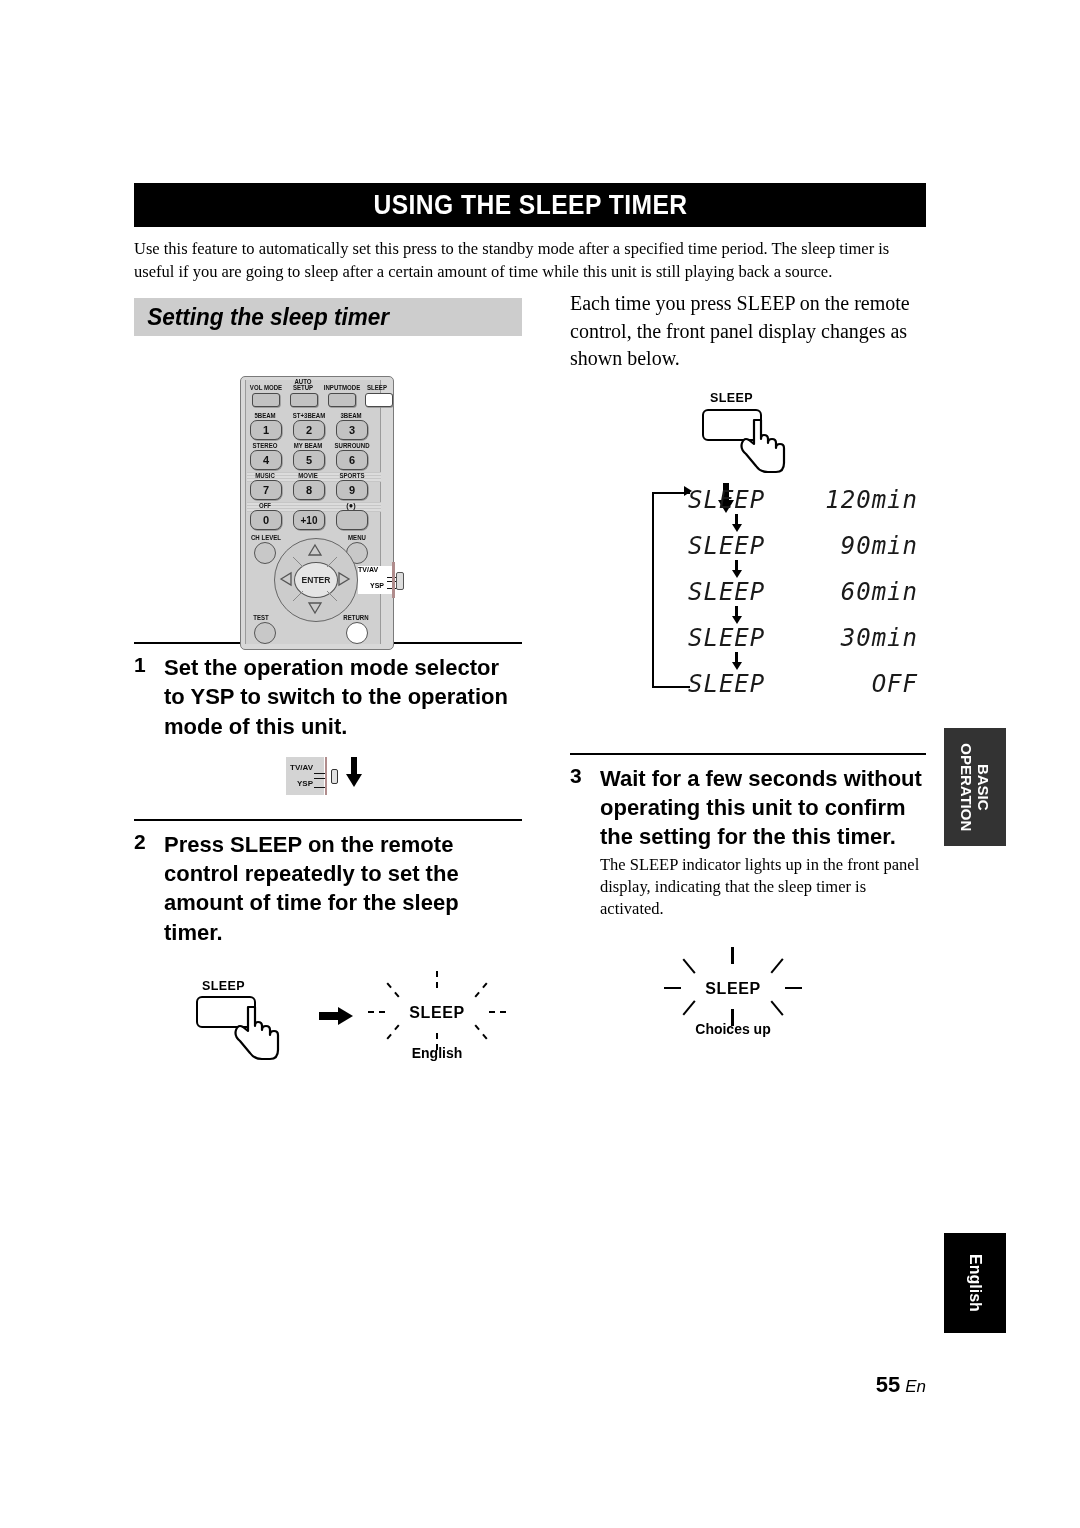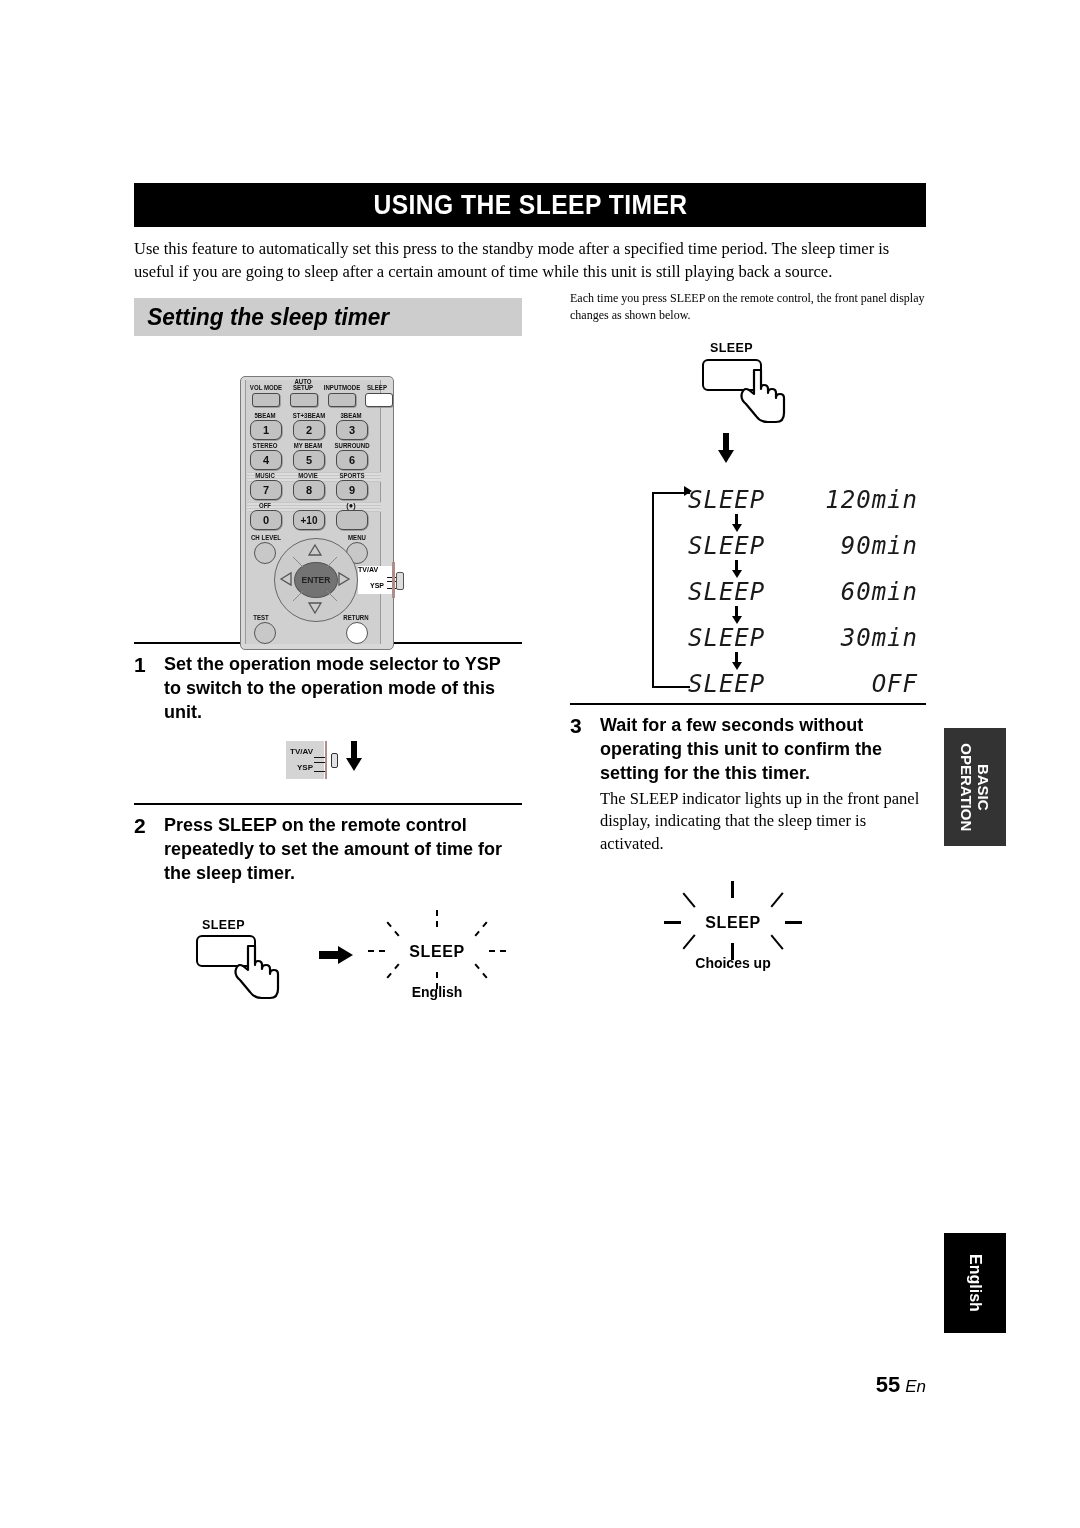--- a/index.html
+++ b/index.html
@@ -74,21 +74,21 @@
     font-family: "Liberation Sans", sans-serif;
     font-style: italic;
     font-weight: bold;
     font-size: 24px;
     padding-left: 14px;
     transform: scaleX(0.94);
     transform-origin: left center;
   }
 
   .right-intro {
-    font-size: 12px;
+    font-size: 20px;
     line-height: 1.38;
   }
 
   
   .remote-wrap {
     position: absolute;
     left: 236px;
     top: 376px;
     width: 168px;
     height: 272px;
@@ -161,21 +161,21 @@
     border-radius: 50%;
     border: 1.4px solid #666;
     background: #cccccc;
   }
   .dpad-center {
     position: absolute;
     width: 42px;
     height: 34px;
     border-radius: 50%;
     border: 1.4px solid #555;
-    background: #737373;
+    background: #e5e5e5;
     display: flex;
     align-items: center;
     justify-content: center;
     font-family: "Liberation Sans", sans-serif;
     font-weight: bold;
     font-size: 8.5px;
     color: #222;
   }
   .dtri {
     position: absolute;
@@ -204,21 +204,21 @@
     font-weight: bold;
     font-size: 21px;
     width: 30px;
     flex: 0 0 30px;
     line-height: 1.12;
   }
   .step-body { flex: 1; }
   .step-head {
     font-family: "Liberation Sans", sans-serif;
     font-weight: bold;
-    font-size: 18px;
+    font-size: 22px;
     line-height: 1.33;
   }
   .step-sub {
     font-family: "Liberation Serif", serif;
     font-size: 16.5px;
     line-height: 1.36;
     margin-top: 2px;
   }
 
   

